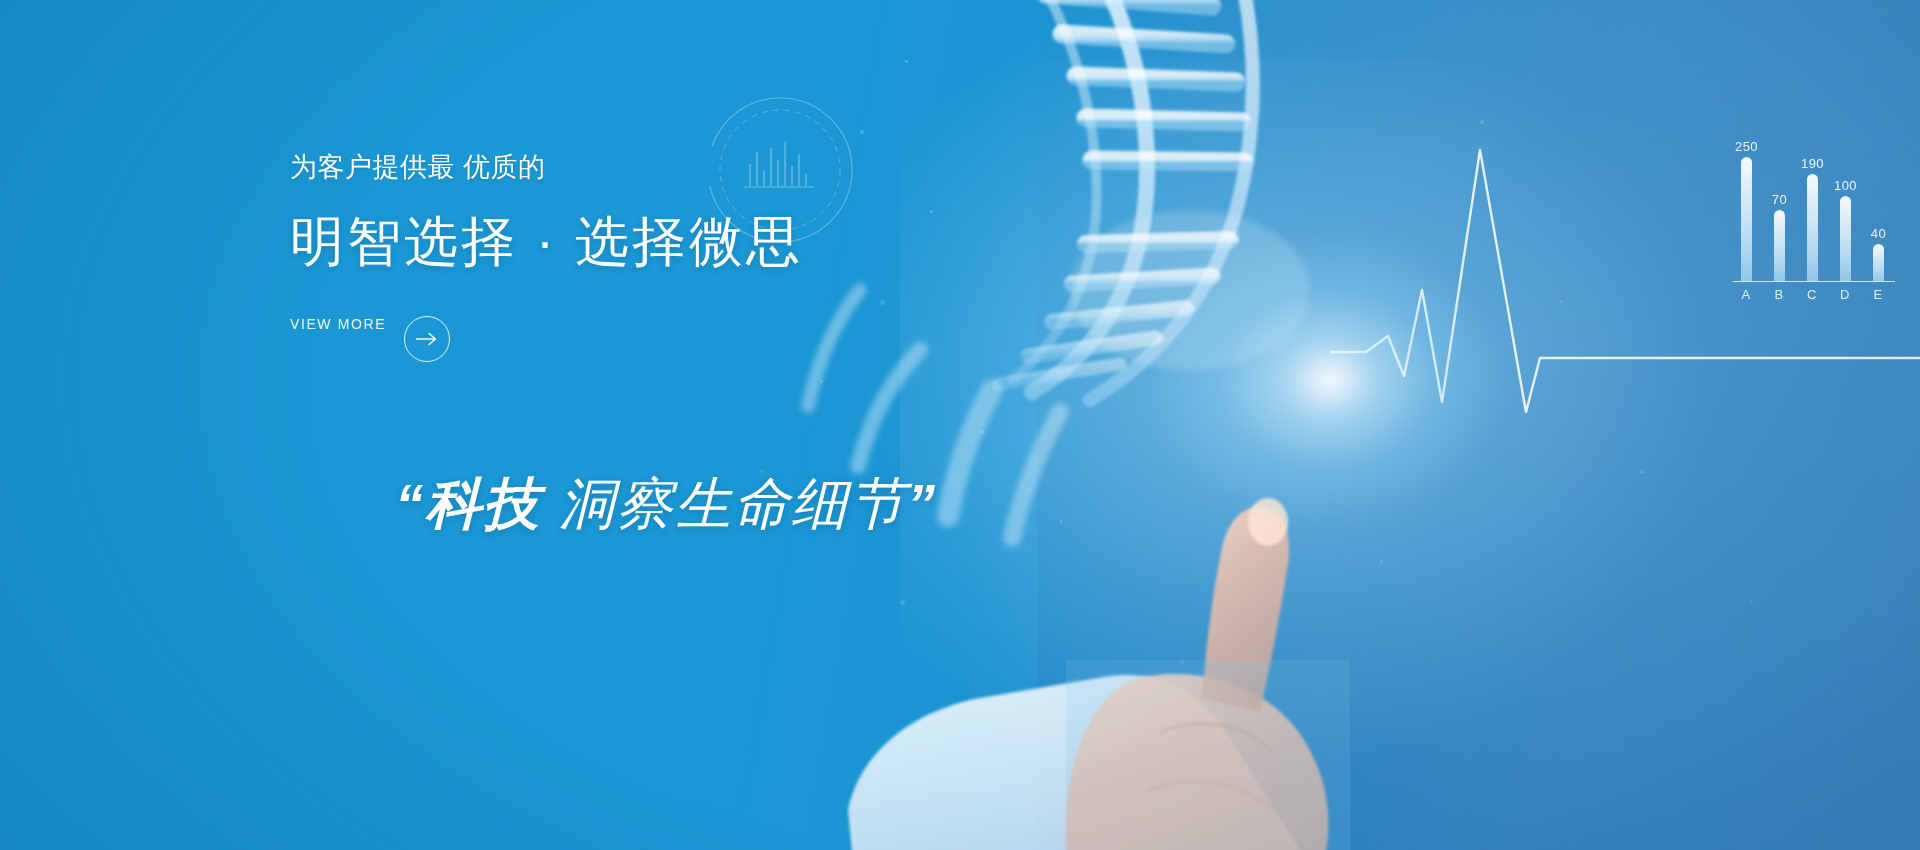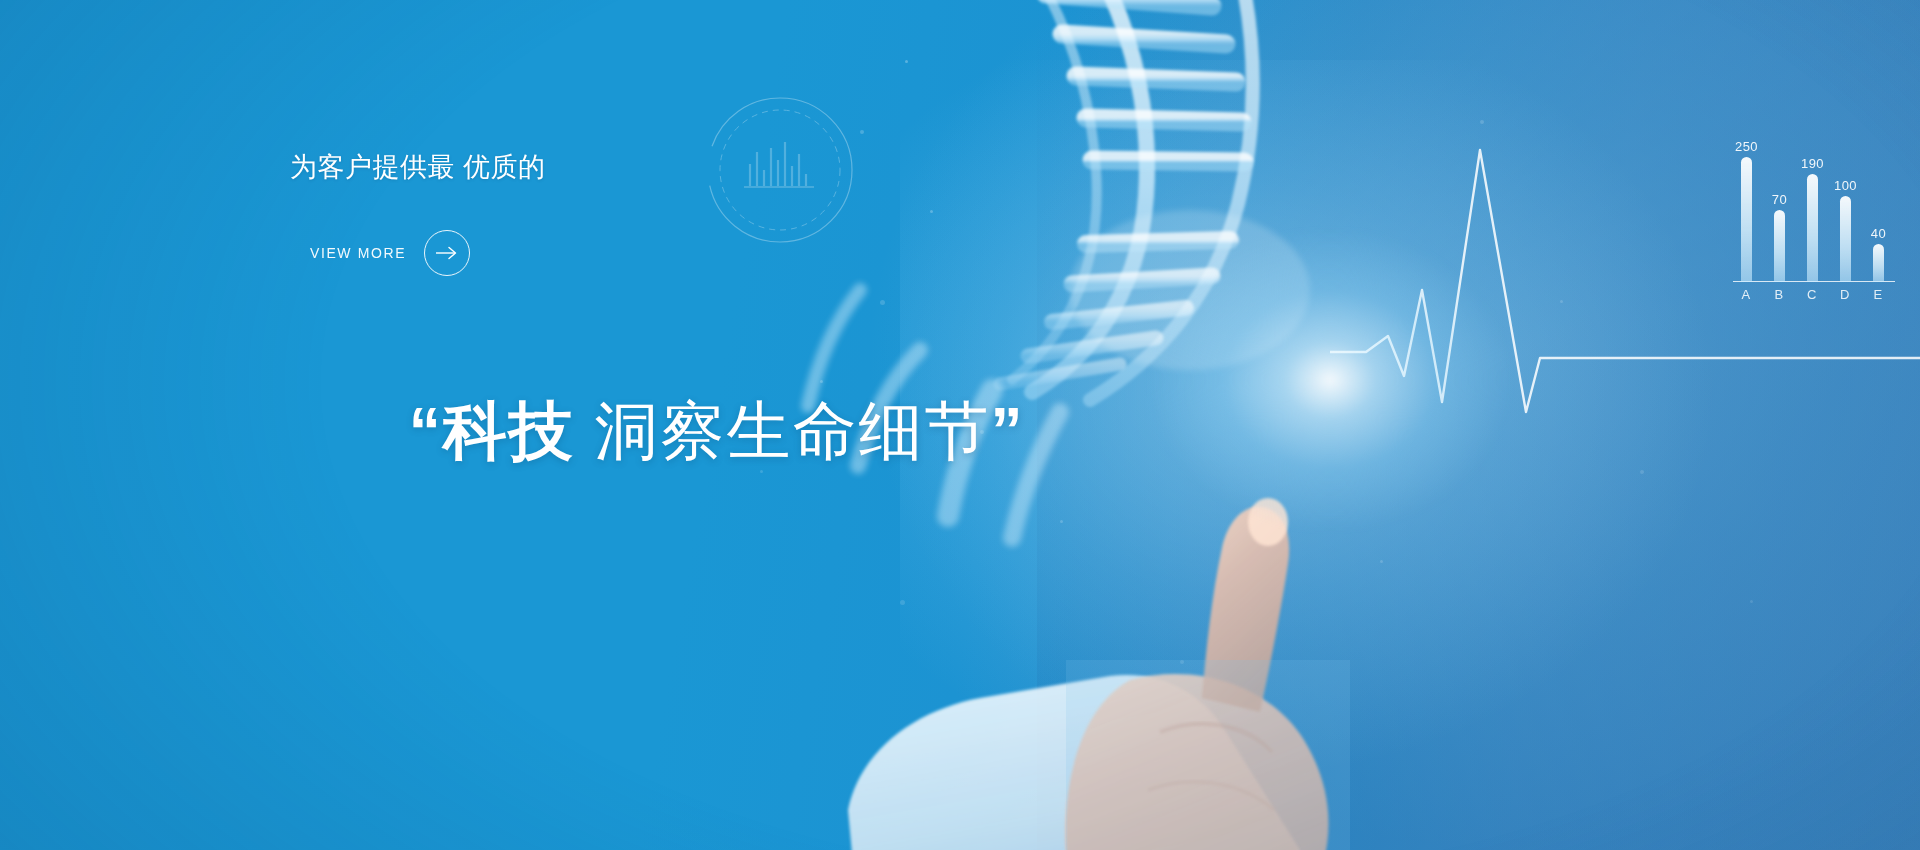--- a/index.html
+++ b/index.html
@@ -154,48 +154,48 @@
     line-height: 1.18;
     font-weight: 400;
     letter-spacing: 3px;
     white-space: pre;
     text-shadow: 0 2px 6px rgba(10,70,110,0.25);
   }
 
   .viewmore {
     margin-top: 42px;
     display: flex;
-    align-items: center;
+    align-items: flex-start;
     gap: 18px;
     width: max-content;
     cursor: pointer;
-    margin-left: 20px;
   }
   .viewmore-label {
     color: rgba(255,255,255,0.95);
     font-size: 14px;
     letter-spacing: 1.6px;
     font-weight: 400;
   }
   .arrow-circle {
     width: 46px; height: 46px;
     border: 1px solid rgba(255,255,255,0.9);
     border-radius: 50%;
     display: flex; align-items: center; justify-content: center;
   }
   .arrow-circle svg { display: block; }
 
   .quote {
     margin-top: 50px;
     color: #ffffff;
-    font-size: 64px;
+    font-size: 56px;
     line-height: 1.1;
     letter-spacing: 2px;
     white-space: pre;
     text-shadow: 0 2px 7px rgba(10,70,110,0.28);
+    font-style: italic;
   }
   .quote .q-mark { font-weight: 700; }
   .quote .q-strong { font-weight: 700; }
   .quote .q-rest { font-weight: 400; }
 </style>
 </head>
 <body>
 
 <div class="banner">
 
@@ -367,20 +367,21 @@
 
   <div class="glow-core"></div>
   <div class="bg-vignette"></div>
 
   <div class="content">
 
     <div class="subtitle">
       <span class="ln">为客户提供最 优质的</span>
     </div>
 
+    <h1 class="headline">明智选择 · 选择微思</h1>
 
     <div class="viewmore">
       <span class="viewmore-label">VIEW MORE</span>
       <span class="arrow-circle">
         <svg width="24" height="14" viewBox="0 0 24 14">
           <line x1="1" y1="7" x2="20" y2="7" stroke="#ffffff" stroke-width="1.4"></line>
           <polyline points="14,1.5 20.5,7 14,12.5" fill="none" stroke="#ffffff" stroke-width="1.4" stroke-linecap="round" stroke-linejoin="round"></polyline>
         </svg>
       </span>
     </div>

